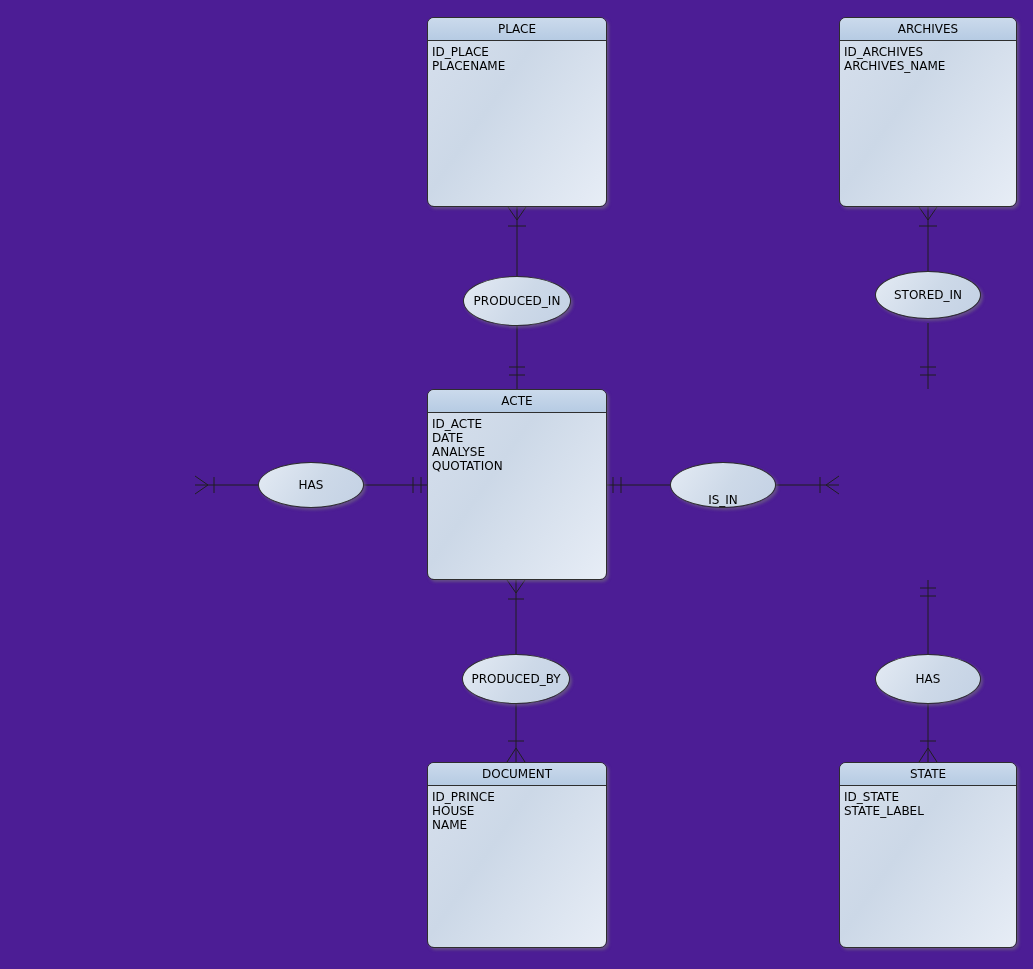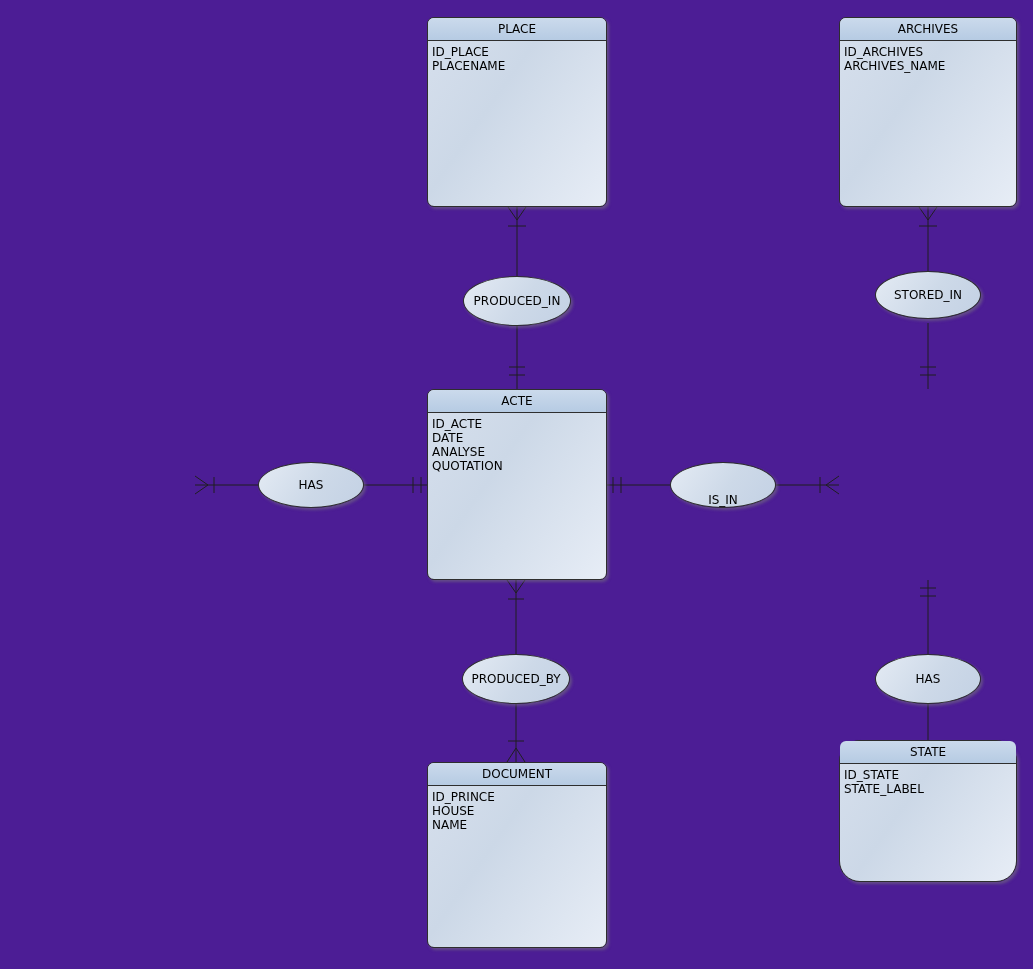--- a/index.html
+++ b/index.html
@@ -191,21 +191,21 @@
 
   <div class="entity" style="left:427px; top:762px; width:180px; height:186px;">
     <div class="entity-header">DOCUMENT</div>
     <div class="entity-body">
       <div class="attr">ID_PRINCE</div>
       <div class="attr">HOUSE</div>
       <div class="attr">NAME</div>
     </div>
   </div>
 
-  <div class="entity" style="left:839px; top:740px; width:178px; height:142px;border-radius:21px;">
+  <div class="entity" style="left:839px; top:762px; width:178px; height:186px;">
     <div class="entity-header">STATE</div>
     <div class="entity-body">
       <div class="attr">ID_STATE</div>
       <div class="attr">STATE_LABEL</div>
     </div>
   </div>
 
   <div class="rel" style="left:463px; top:276px; width:108px; height:50px;text-align:center;">
     <span class="rel-label">PRODUCED_IN</span>
   </div>

